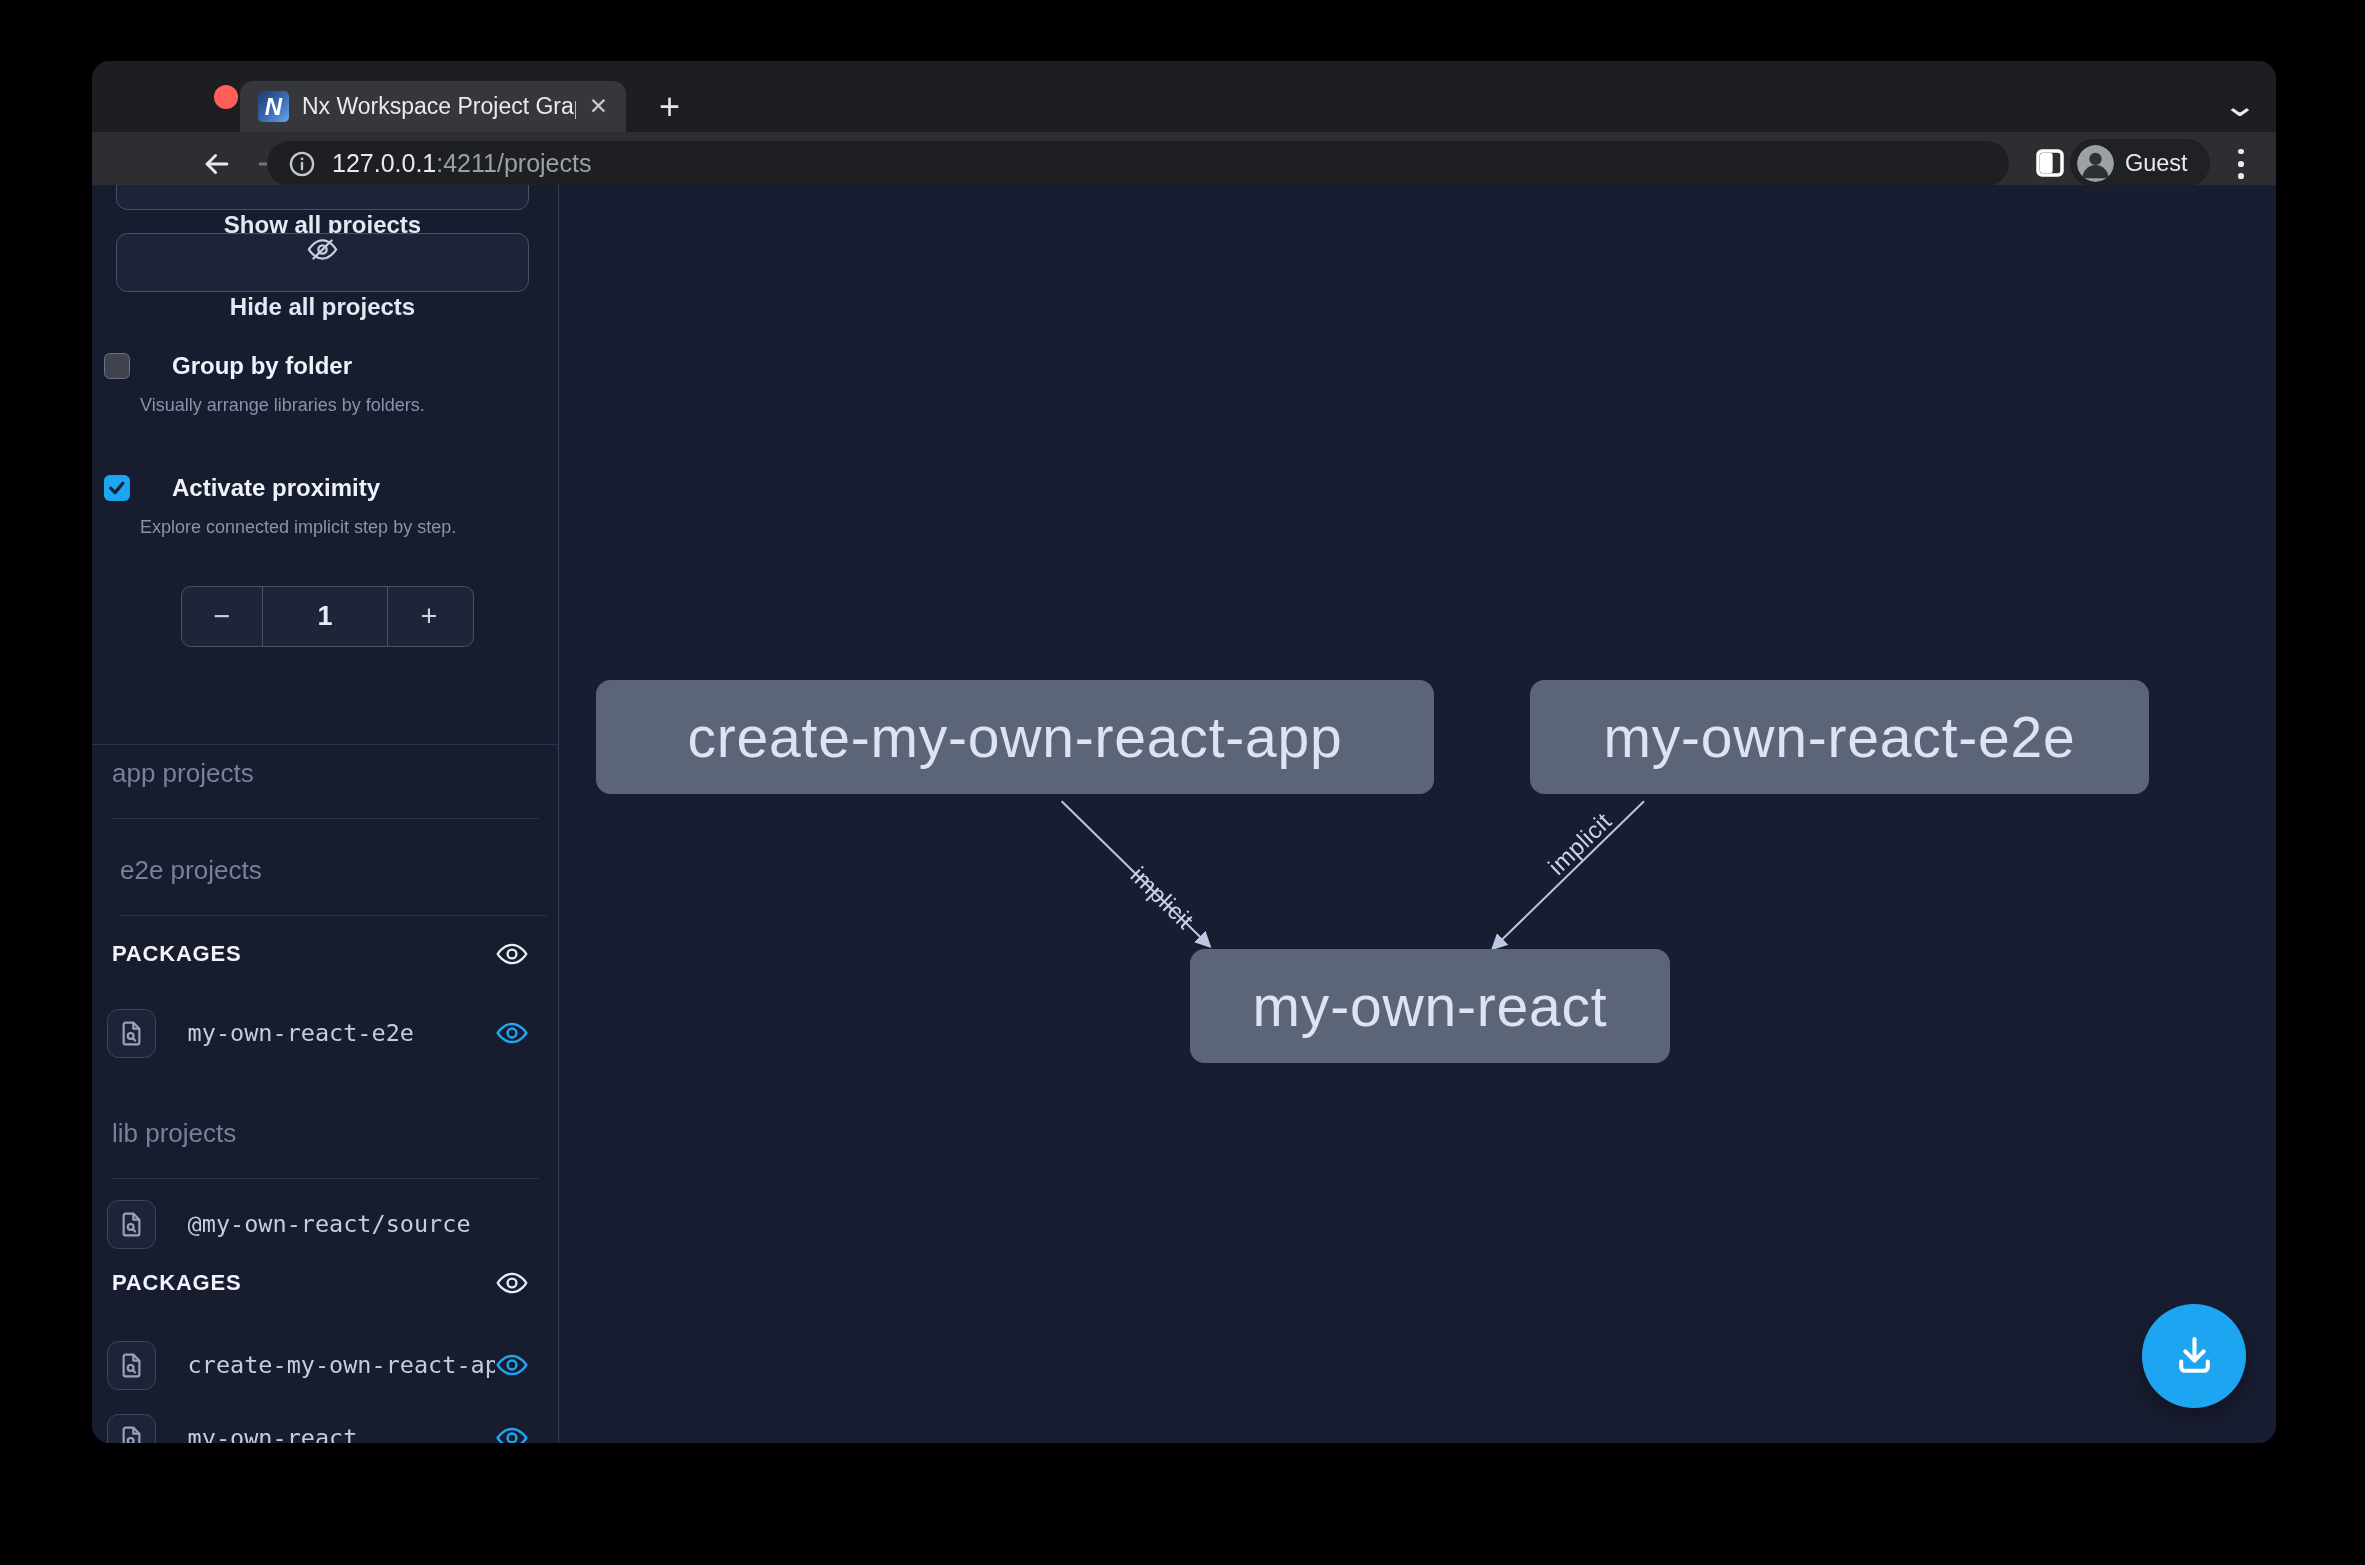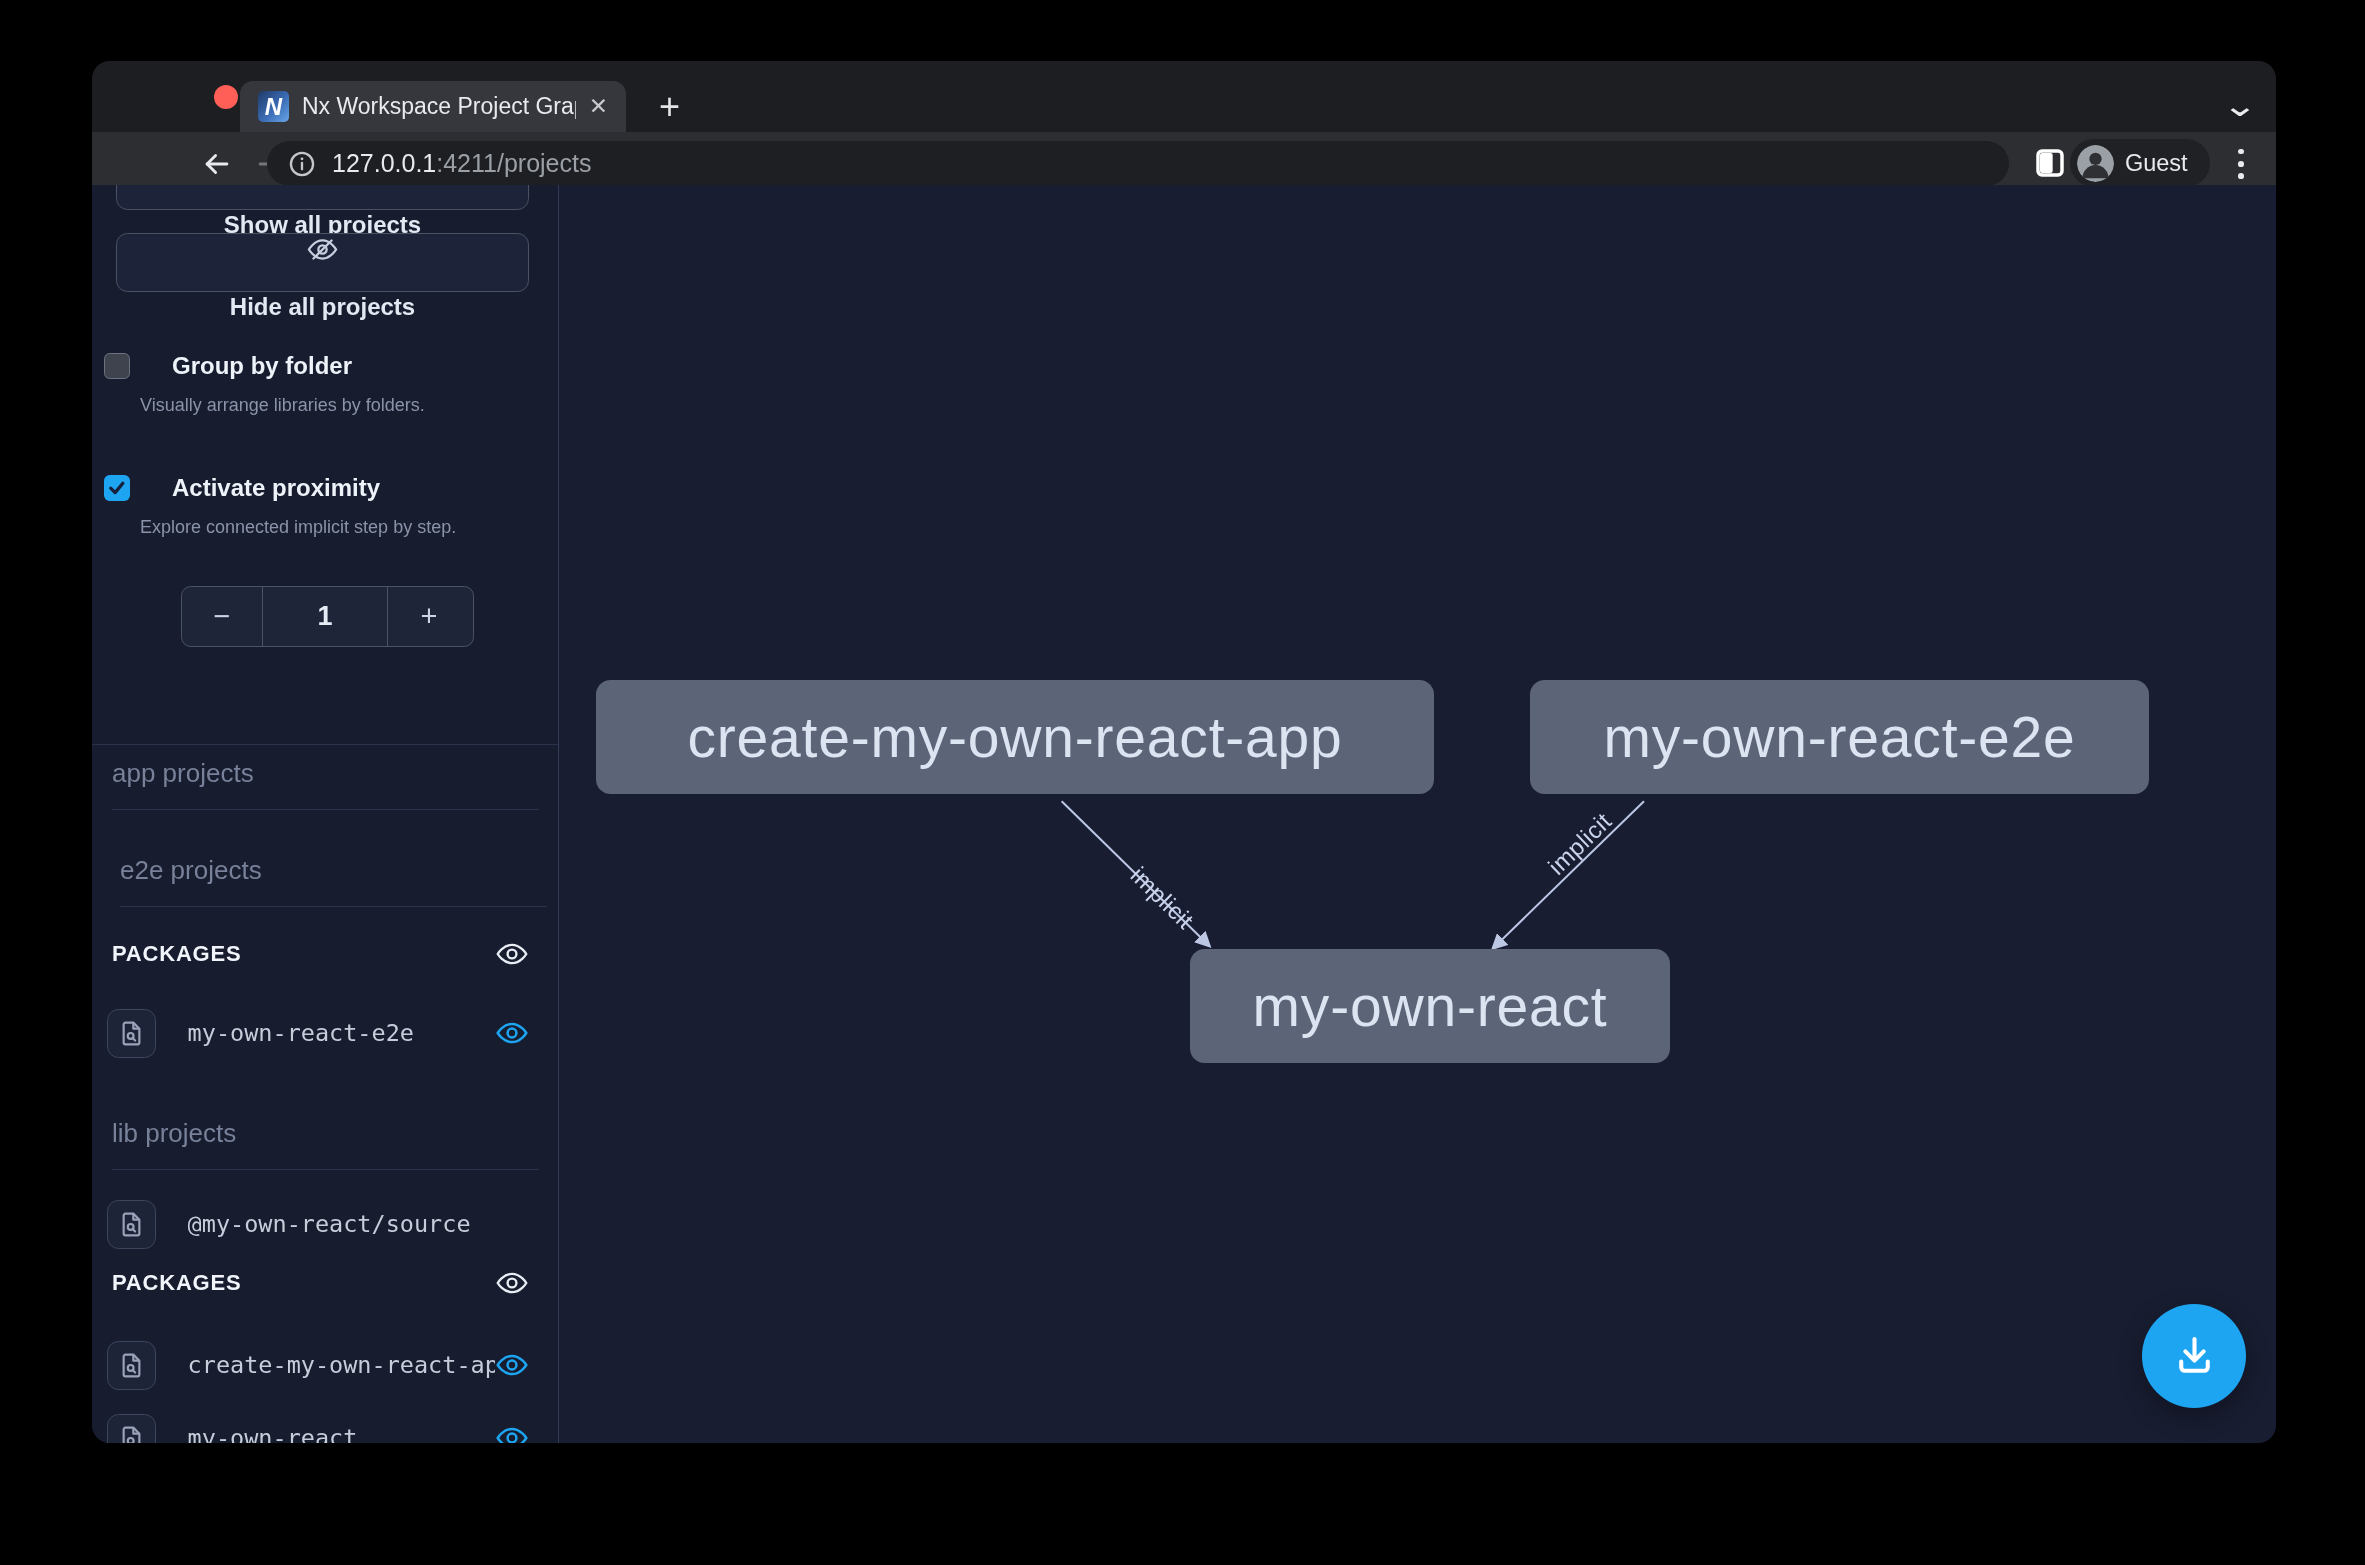--- a/index.html
+++ b/index.html
@@ -85,21 +85,21 @@
   .opt-prox{top:288px;}
 
   .stepper{position:absolute;left:89px;top:401px;width:293px;height:61px;border:1.6px solid var(--panel-border);border-radius:9.7px;background:#1e2539;display:flex;overflow:hidden;}
   .stepper .cell{display:flex;align-items:center;justify-content:center;color:#cdd5e4;font-size:29px;}
   .stepper .dec{width:81px;border-right:1.6px solid var(--panel-border);}
   .stepper .val{width:124px;color:#e5ebf5;font-size:27px;font-weight:600;}
   .stepper .inc{width:83px;border-left:1.6px solid var(--panel-border);}
 
   .controls-divider{position:absolute;left:0;top:559px;width:467px;height:0;border-top:1.6px solid var(--side-divider);}
 
-  .section-title{position:absolute;left:20px;width:427px;color:var(--section-txt);font-size:26px;padding-bottom:20px;border-bottom:1.6px solid #2b334c;}
+  .section-title{position:absolute;left:20px;width:427px;color:var(--section-txt);font-size:26px;padding-bottom:29px;border-bottom:1.6px solid #2b334c;}
   .st-app{top:573px;}
   .st-e2e{top:670px;margin-left:8px;}
   .st-lib{top:933px;}
 
   .pkg-header{position:absolute;left:20px;right:29px;display:flex;align-items:center;justify-content:space-between;gap:40px;}
   .pkg-header .ph-label{color:#f1f4fa;font-size:22px;font-weight:700;letter-spacing:0.8px;}
   .pkg-header .eye{width:34px;height:26px;color:#e8ecf4;}
   .ph-1{top:756px;}
   .ph-2{top:1085px;}
 

